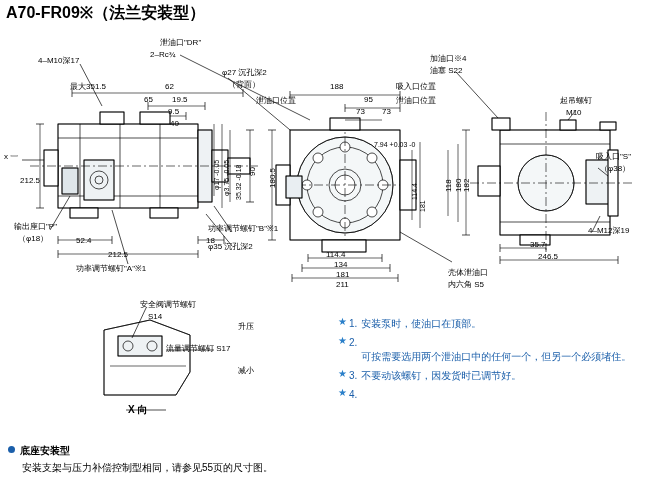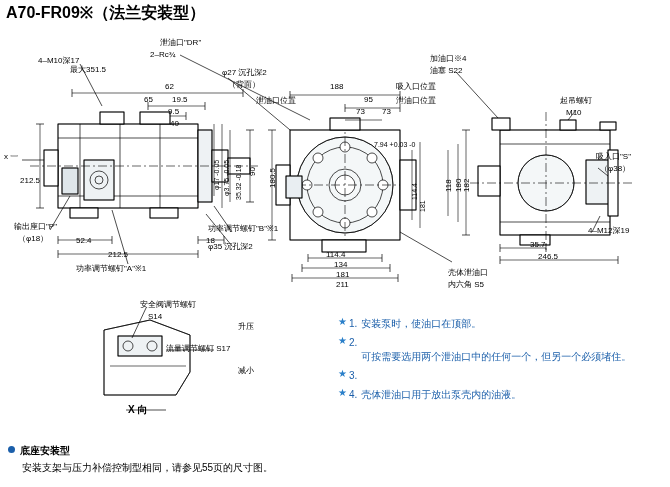--- a/index.html
+++ b/index.html
@@ -231,21 +231,21 @@
     <circle cx="128" cy="346" r="5"></circle>
     <circle cx="152" cy="346" r="5"></circle>
     <line x1="110" y1="366" x2="186" y2="366" stroke-width="0.6"></line>
     <line x1="146" y1="308" x2="132" y2="338"></line>
     <line x1="214" y1="350" x2="166" y2="350"></line>
     <line x1="126" y1="410" x2="166" y2="410"></line>
   </g>
 </svg>
 
 <div class="abs t8" style="left:38px;top:56px;">4–M10深17</div>
-<div class="abs t8" style="left:70px;top:65px;">最大351.5</div>
+<div class="abs t8" style="left:70px;top:82px;">最大351.5</div>
 <div class="abs t8" style="left:165px;top:82px;">62</div>
 <div class="abs t8" style="left:144px;top:95px;">65</div>
 <div class="abs t8" style="left:172px;top:95px;">19.5</div>
 <div class="abs t8" style="left:168px;top:107px;">9.5</div>
 <div class="abs t8" style="left:170px;top:119px;">40</div>
 <div class="abs t8" style="left:20px;top:176px;">212.5</div>
 <div class="abs t8" style="left:76px;top:236px;">52.4</div>
 <div class="abs t8" style="left:108px;top:250px;">212.5</div>
 <div class="abs t8" style="left:206px;top:236px;">18</div>
 <div class="abs t8" style="left:14px;top:222px;">输出座口"P"</div>
@@ -309,24 +309,24 @@
     <span class="note" style="margin-left:4px;">安装泵时，使油口在顶部。</span>
   </div>
   <div style="display:flex;align-items:flex-start;margin-bottom:4px;">
     <span class="star">★</span>
     <span class="note" style="margin-left:2px;">2.</span>
     <span class="note" style="margin-left:4px;white-space:normal;line-height:15px;margin-top:14px;">可按需要选用两个泄油口中的任何一个，但另一个必须堵住。</span>
   </div>
   <div style="display:flex;align-items:flex-start;margin-bottom:4px;margin-top:2px;">
     <span class="star">★</span>
     <span class="note" style="margin-left:2px;">3.</span>
+    <span class="note" style="margin-left:4px;">不要动该螺钉，因发货时已调节好。</span>
   </div>
   <div style="display:flex;align-items:flex-start;">
     <span class="star">★</span>
     <span class="note" style="margin-left:2px;">4.</span>
-    <span class="note" style="margin-left:4px;">壳体泄油口用于放出泵壳内的油液。</span>
   </div>
 </div>
 
 <div class="abs" style="left:8px;top:440px;">
   <span class="bullet"></span><span class="t10" style="font-weight:bold;">底座安装型</span>
 </div>
 <div class="abs t10" style="left:22px;top:462px;">安装支架与压力补偿控制型相同，请参见55页的尺寸图。</div>
 
 </body></html>

